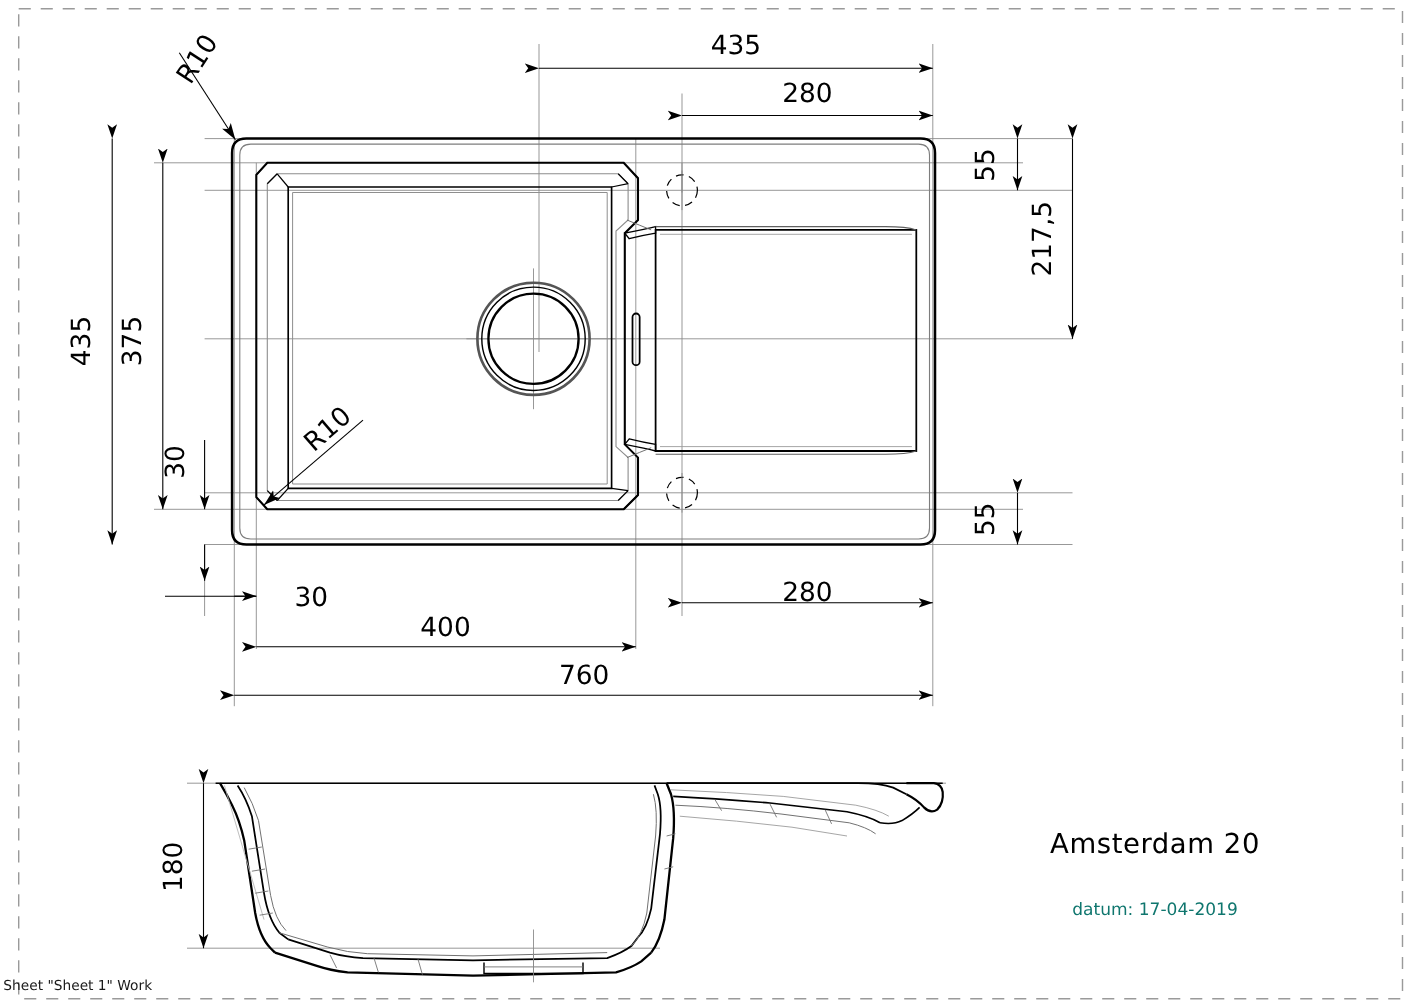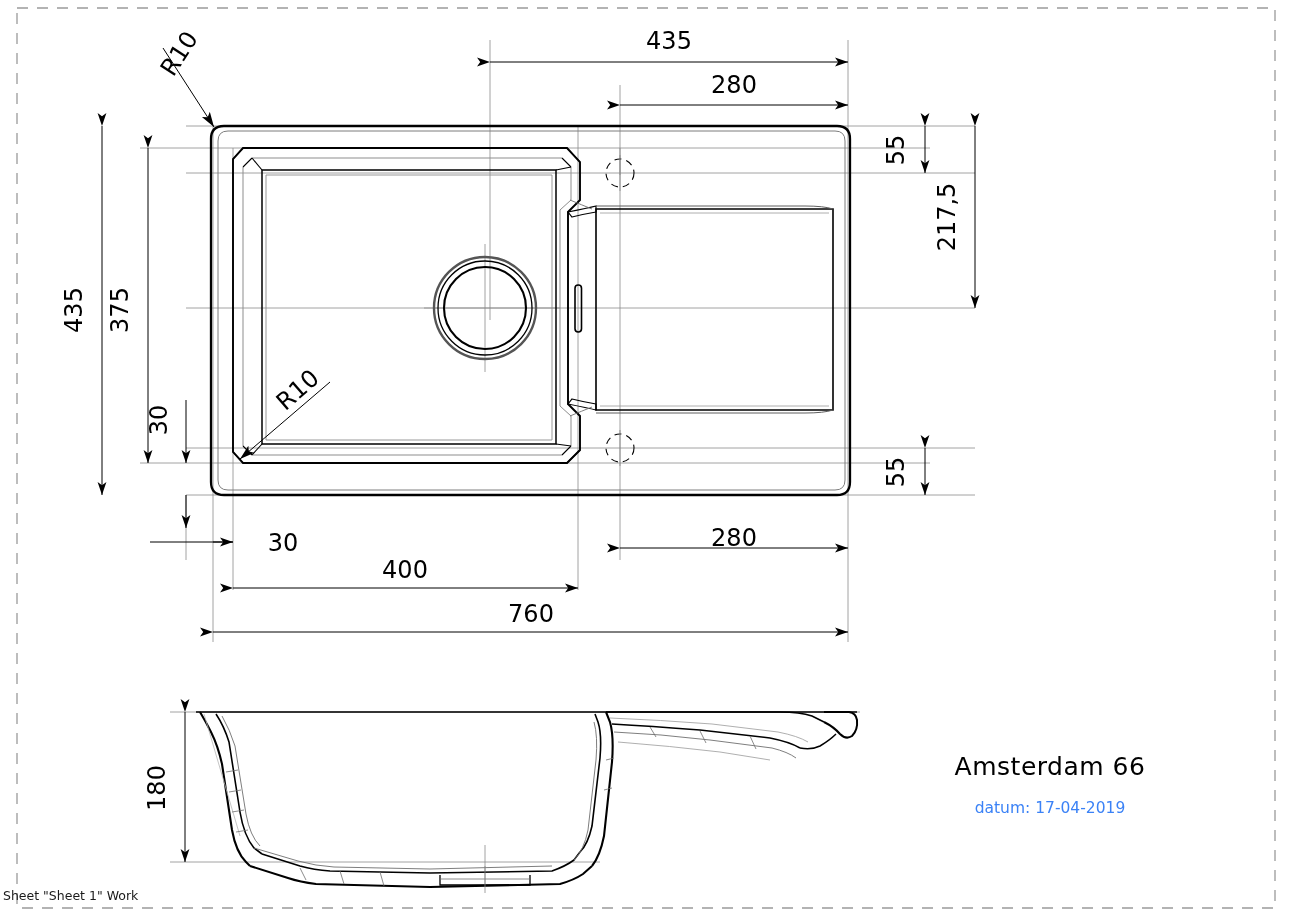--- a/index.html
+++ b/index.html
@@ -13,21 +13,21 @@
   svg{display:block;}
   .dimtext{font-family:"DejaVu Sans","Liberation Sans",sans-serif;fill:#000;}
   .footer{
     position:absolute;left:3px;top:888px;
     font-size:12.5px;letter-spacing:0px;
     font-family:"DejaVu Sans","Liberation Sans",sans-serif;
     color:#1a1a1a;white-space:nowrap;
   }
   .titleblock{position:absolute;left:900px;top:752px;width:300px;text-align:center;}
   .titleblock .t-name{font-size:25px;letter-spacing:.5px;color:#000;}
-  .titleblock .t-date{font-size:15.5px;margin-top:18px;color:#3b82f6;}
+  .titleblock .t-date{font-size:15.5px;margin-top:37px;color:#0f766e;}
 </style>
 </head>
 <body>
 
 <div id="sheet">
 
 <svg width="1291" height="916" viewBox="0 0 1291 916">
   <defs>
     <marker id="arrL" markerWidth="14" markerHeight="10" refX="13" refY="5" orient="auto" markerUnits="userSpaceOnUse">
       <path d="M13,5 L0,0.6 L3.2,5 L0,9.4 Z" fill="#000"></path>
@@ -272,19 +272,19 @@
   </g>
 
   <g>
     <line x1="185" y1="712" x2="185" y2="862" stroke="#000" stroke-width="1" marker-start="url(#arrL)" marker-end="url(#arrR)"></line>
     <text class="dimtext" x="165" y="788" font-size="24" text-anchor="middle" transform="rotate(-90 165 788)">180</text>
   </g>
 
 </svg>
 
 <div class="titleblock">
-  <div class="t-name">Amsterdam 66</div>
+  <div class="t-name">Amsterdam 20</div>
   <div class="t-date">datum: 17-04-2019</div>
 </div>
 
 <div class="footer">Sheet "Sheet 1" Work</div>
 
 </div>
 
 </body></html>

